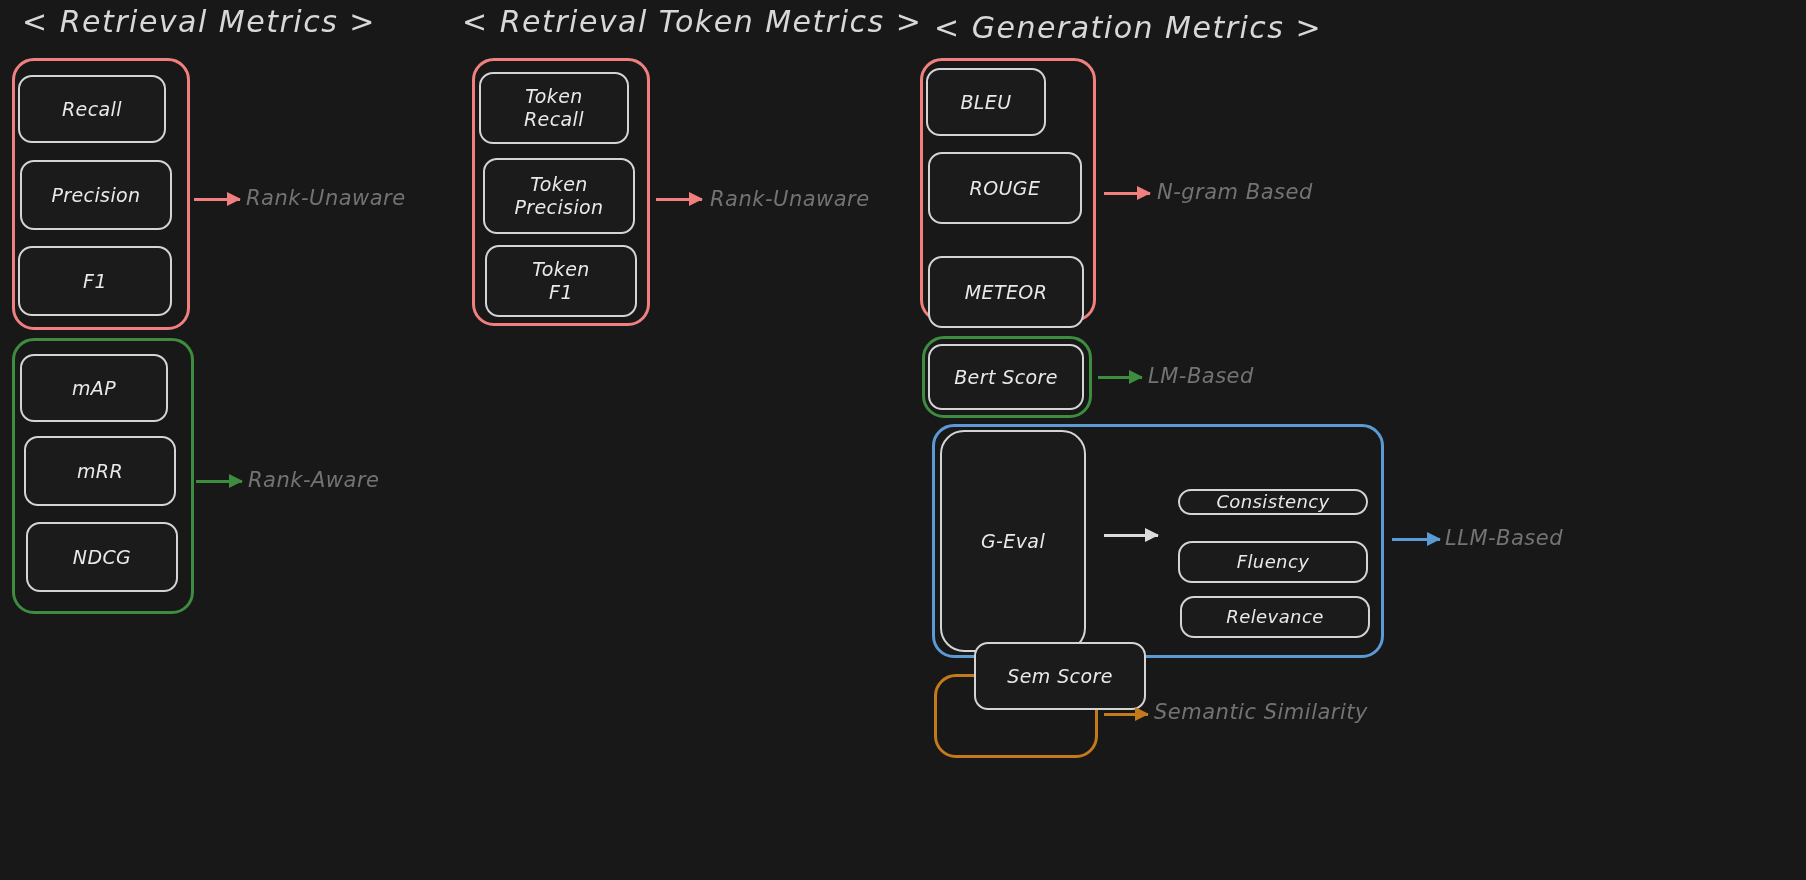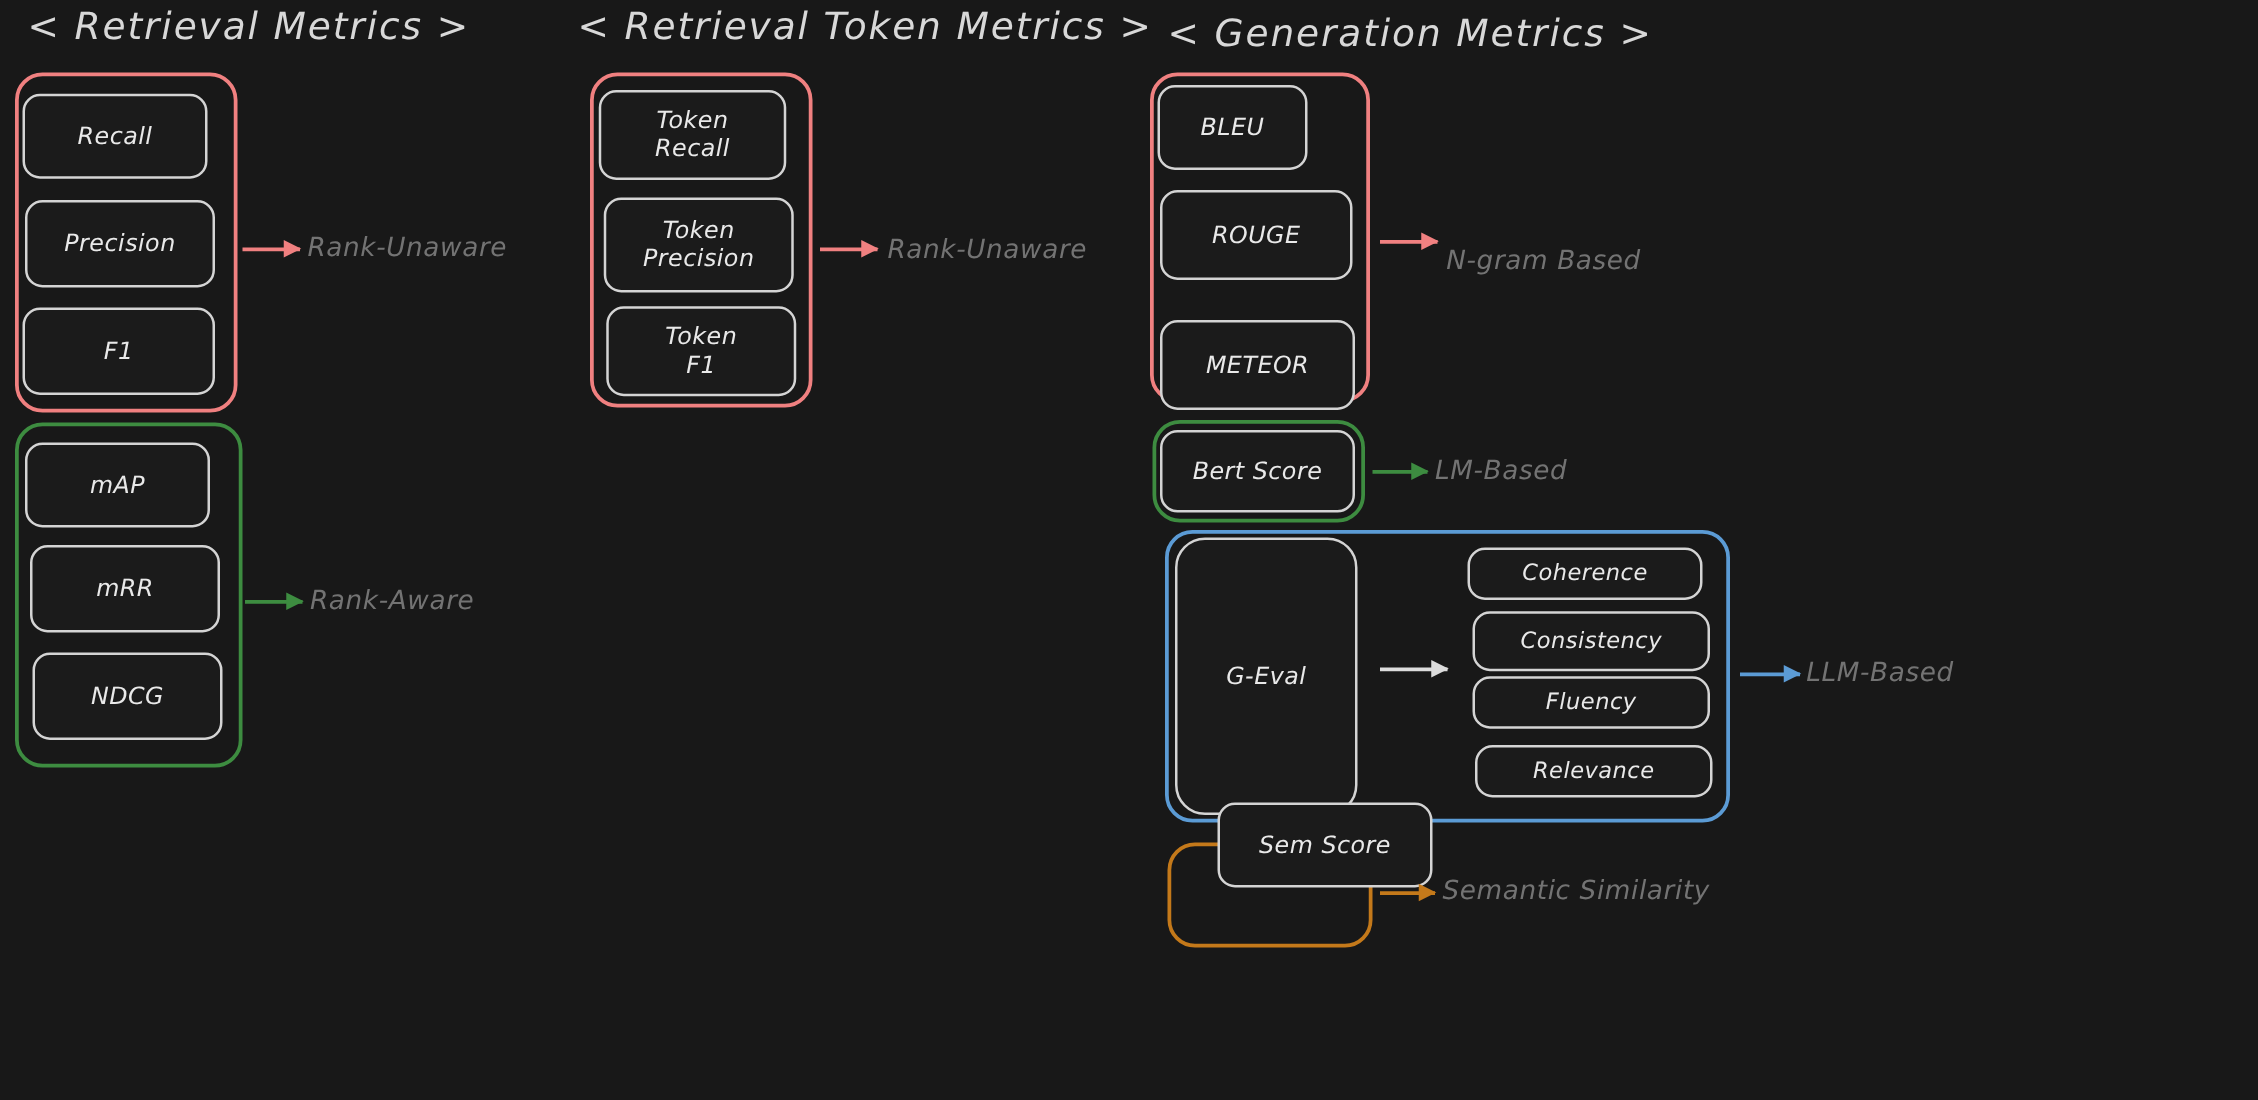--- a/index.html
+++ b/index.html
@@ -131,41 +131,40 @@
 
   <div class="group red" style="left:920px;top:58px;width:176px;height:264px;"></div>
   <div class="node" style="left:926px;top:68px;width:120px;height:68px;">BLEU</div>
   <div class="node" style="left:928px;top:152px;width:154px;height:72px;">ROUGE</div>
   <div class="node" style="left:928px;top:256px;width:156px;height:72px;">METEOR</div>
 
   <div class="arrow red" style="left:1104px;top:192px;width:46px;">
     <div class="shaft"></div>
     <div class="head"></div>
   </div>
-  <div class="cat-label" style="left:1157px;top:196px;">N-gram Based</div>
+  <div class="cat-label" style="left:1157px;top:180px;">N-gram Based</div>
 
   <div class="group green" style="left:922px;top:336px;width:170px;height:82px;"></div>
   <div class="node" style="left:928px;top:344px;width:156px;height:66px;">Bert Score</div>
 
   <div class="arrow green" style="left:1098px;top:376px;width:44px;">
     <div class="shaft"></div>
     <div class="head"></div>
   </div>
   <div class="cat-label" style="left:1148px;top:364px;">LM-Based</div>
 
   <div class="group blue" style="left:932px;top:424px;width:452px;height:234px;"></div>
   <div class="node" style="left:940px;top:430px;width:146px;height:222px;border-radius:24px;">G-Eval</div>
 
   <div class="arrow white" style="left:1104px;top:534px;width:54px;">
     <div class="shaft"></div>
     <div class="head"></div>
   </div>
 
-  <div class="node small" style="left:1174px;top:438px;width:188px;height:42px;">Coherence</div>
-  <div class="node small" style="left:1178px;top:489px;width:190px;height:48px;">Consistency</div>
+  <div class="node small" style="left:1178px;top:489px;width:190px;height:26px;">Consistency</div>
   <div class="node small" style="left:1178px;top:541px;width:190px;height:42px;">Fluency</div>
   <div class="node small" style="left:1180px;top:596px;width:190px;height:42px;">Relevance</div>
 
   <div class="arrow blue" style="left:1392px;top:538px;width:48px;">
     <div class="shaft"></div>
     <div class="head"></div>
   </div>
   <div class="cat-label" style="left:1445px;top:526px;">LLM-Based</div>
 
   <div class="group orange" style="left:934px;top:674px;width:164px;height:84px;"></div>

